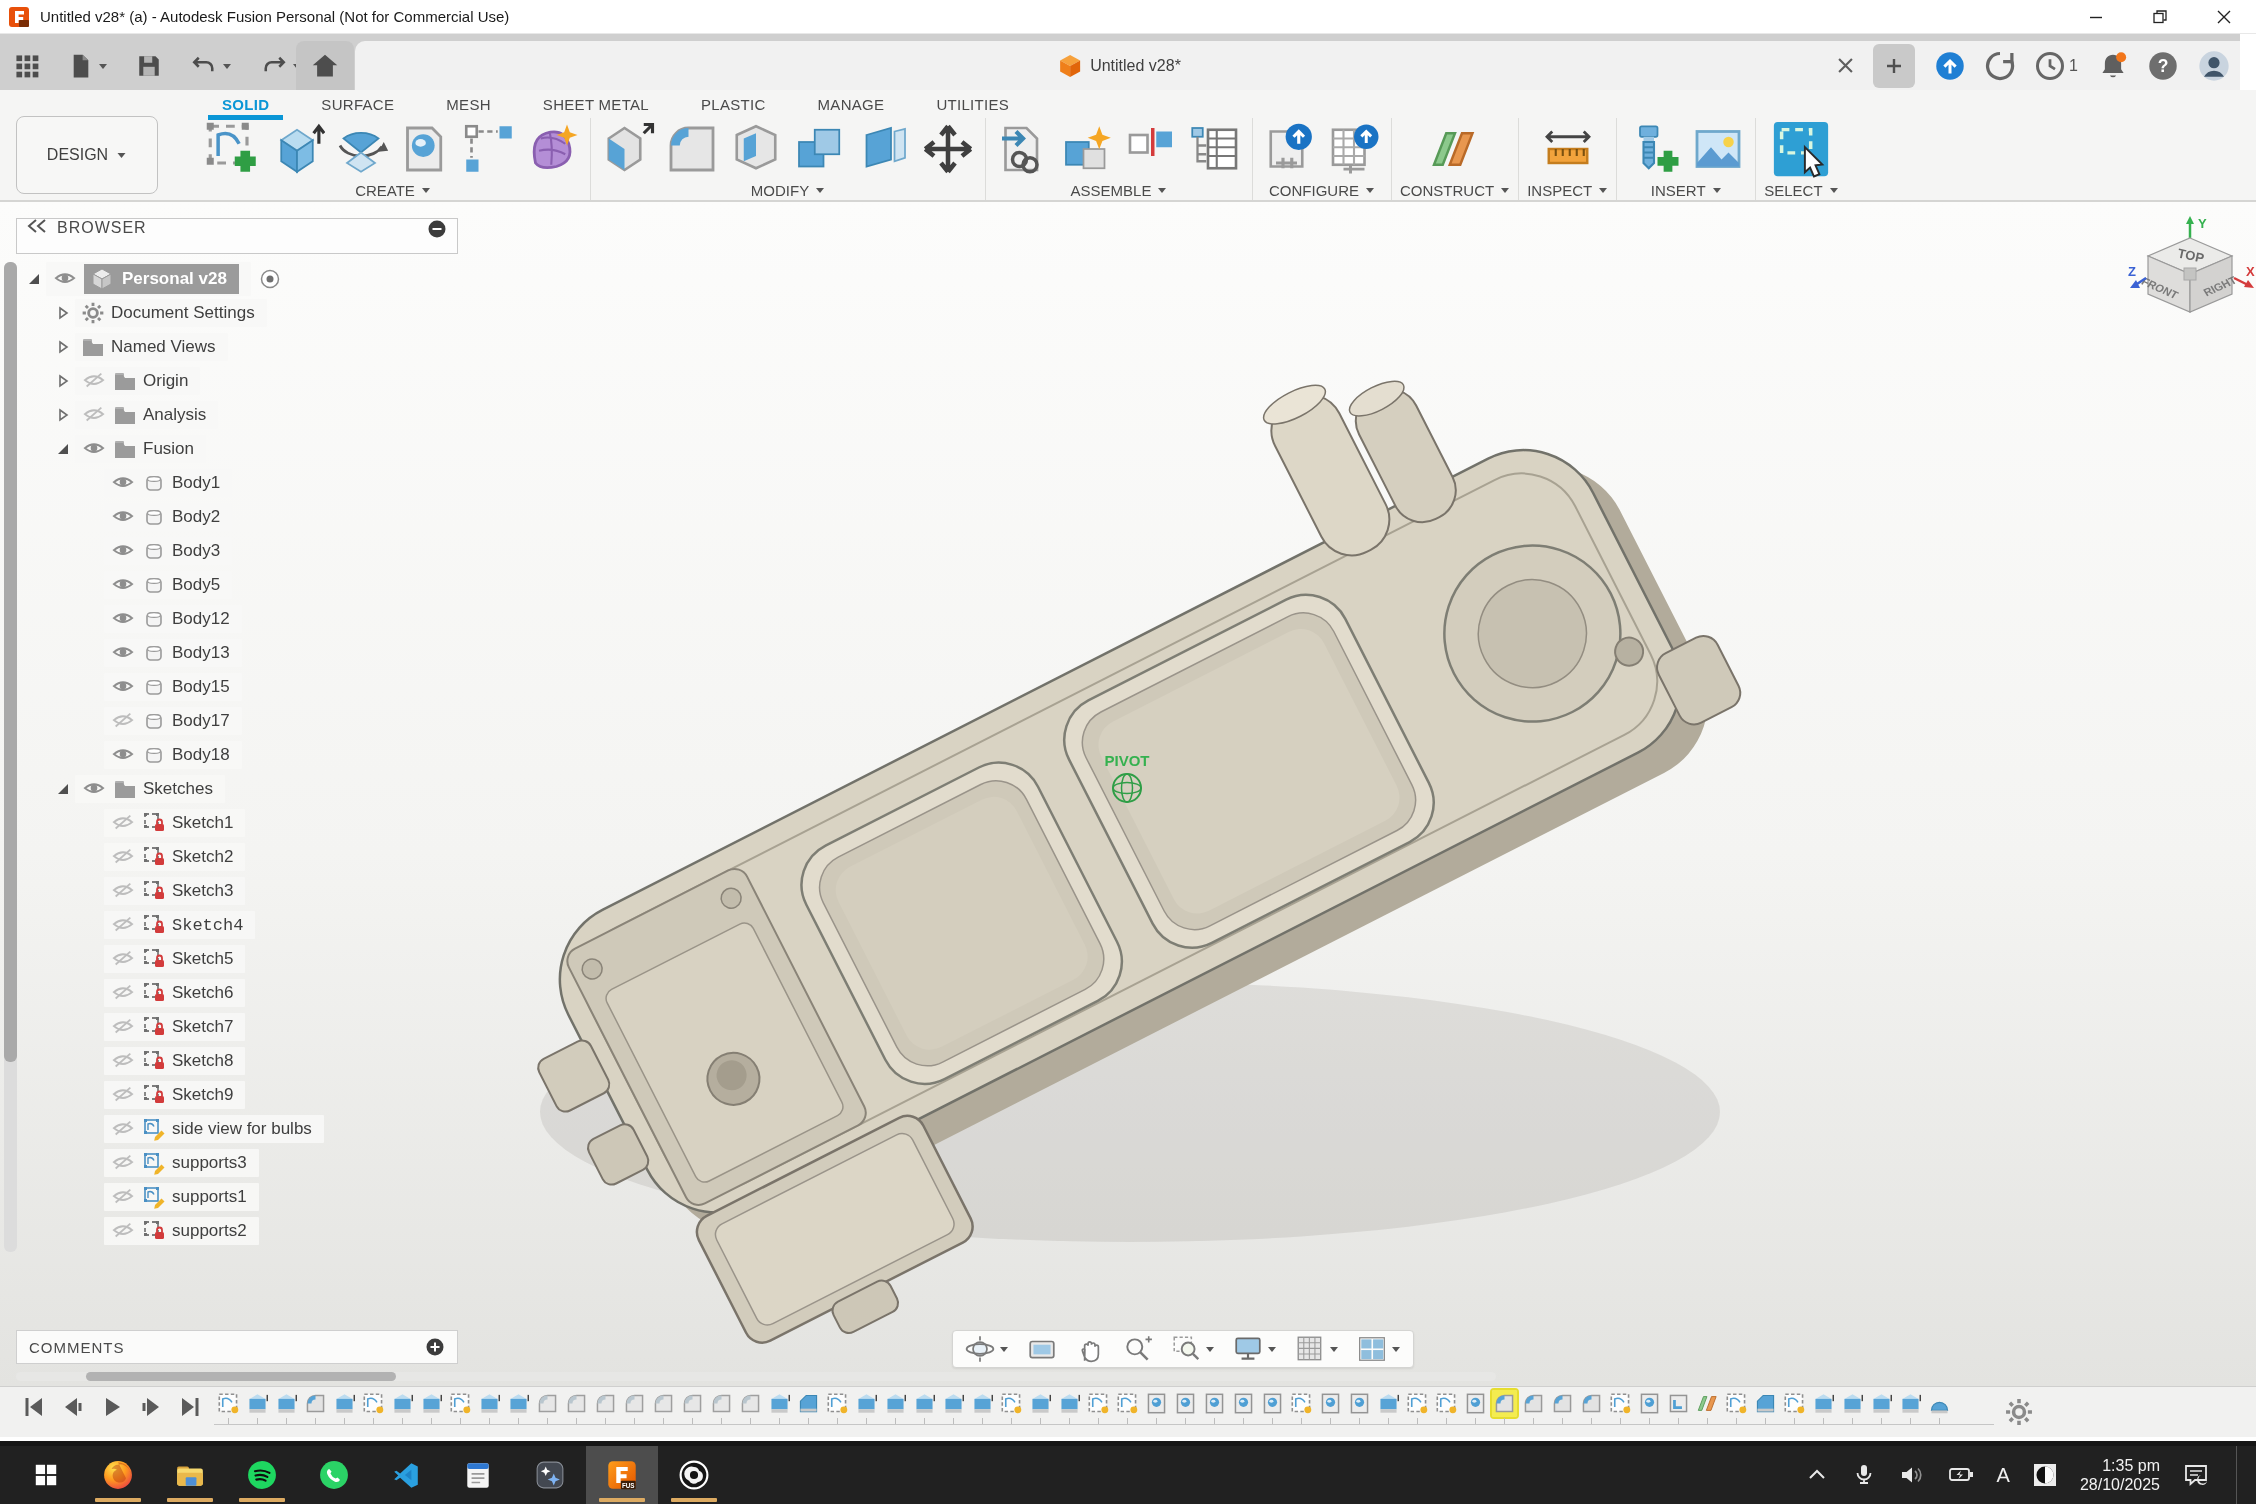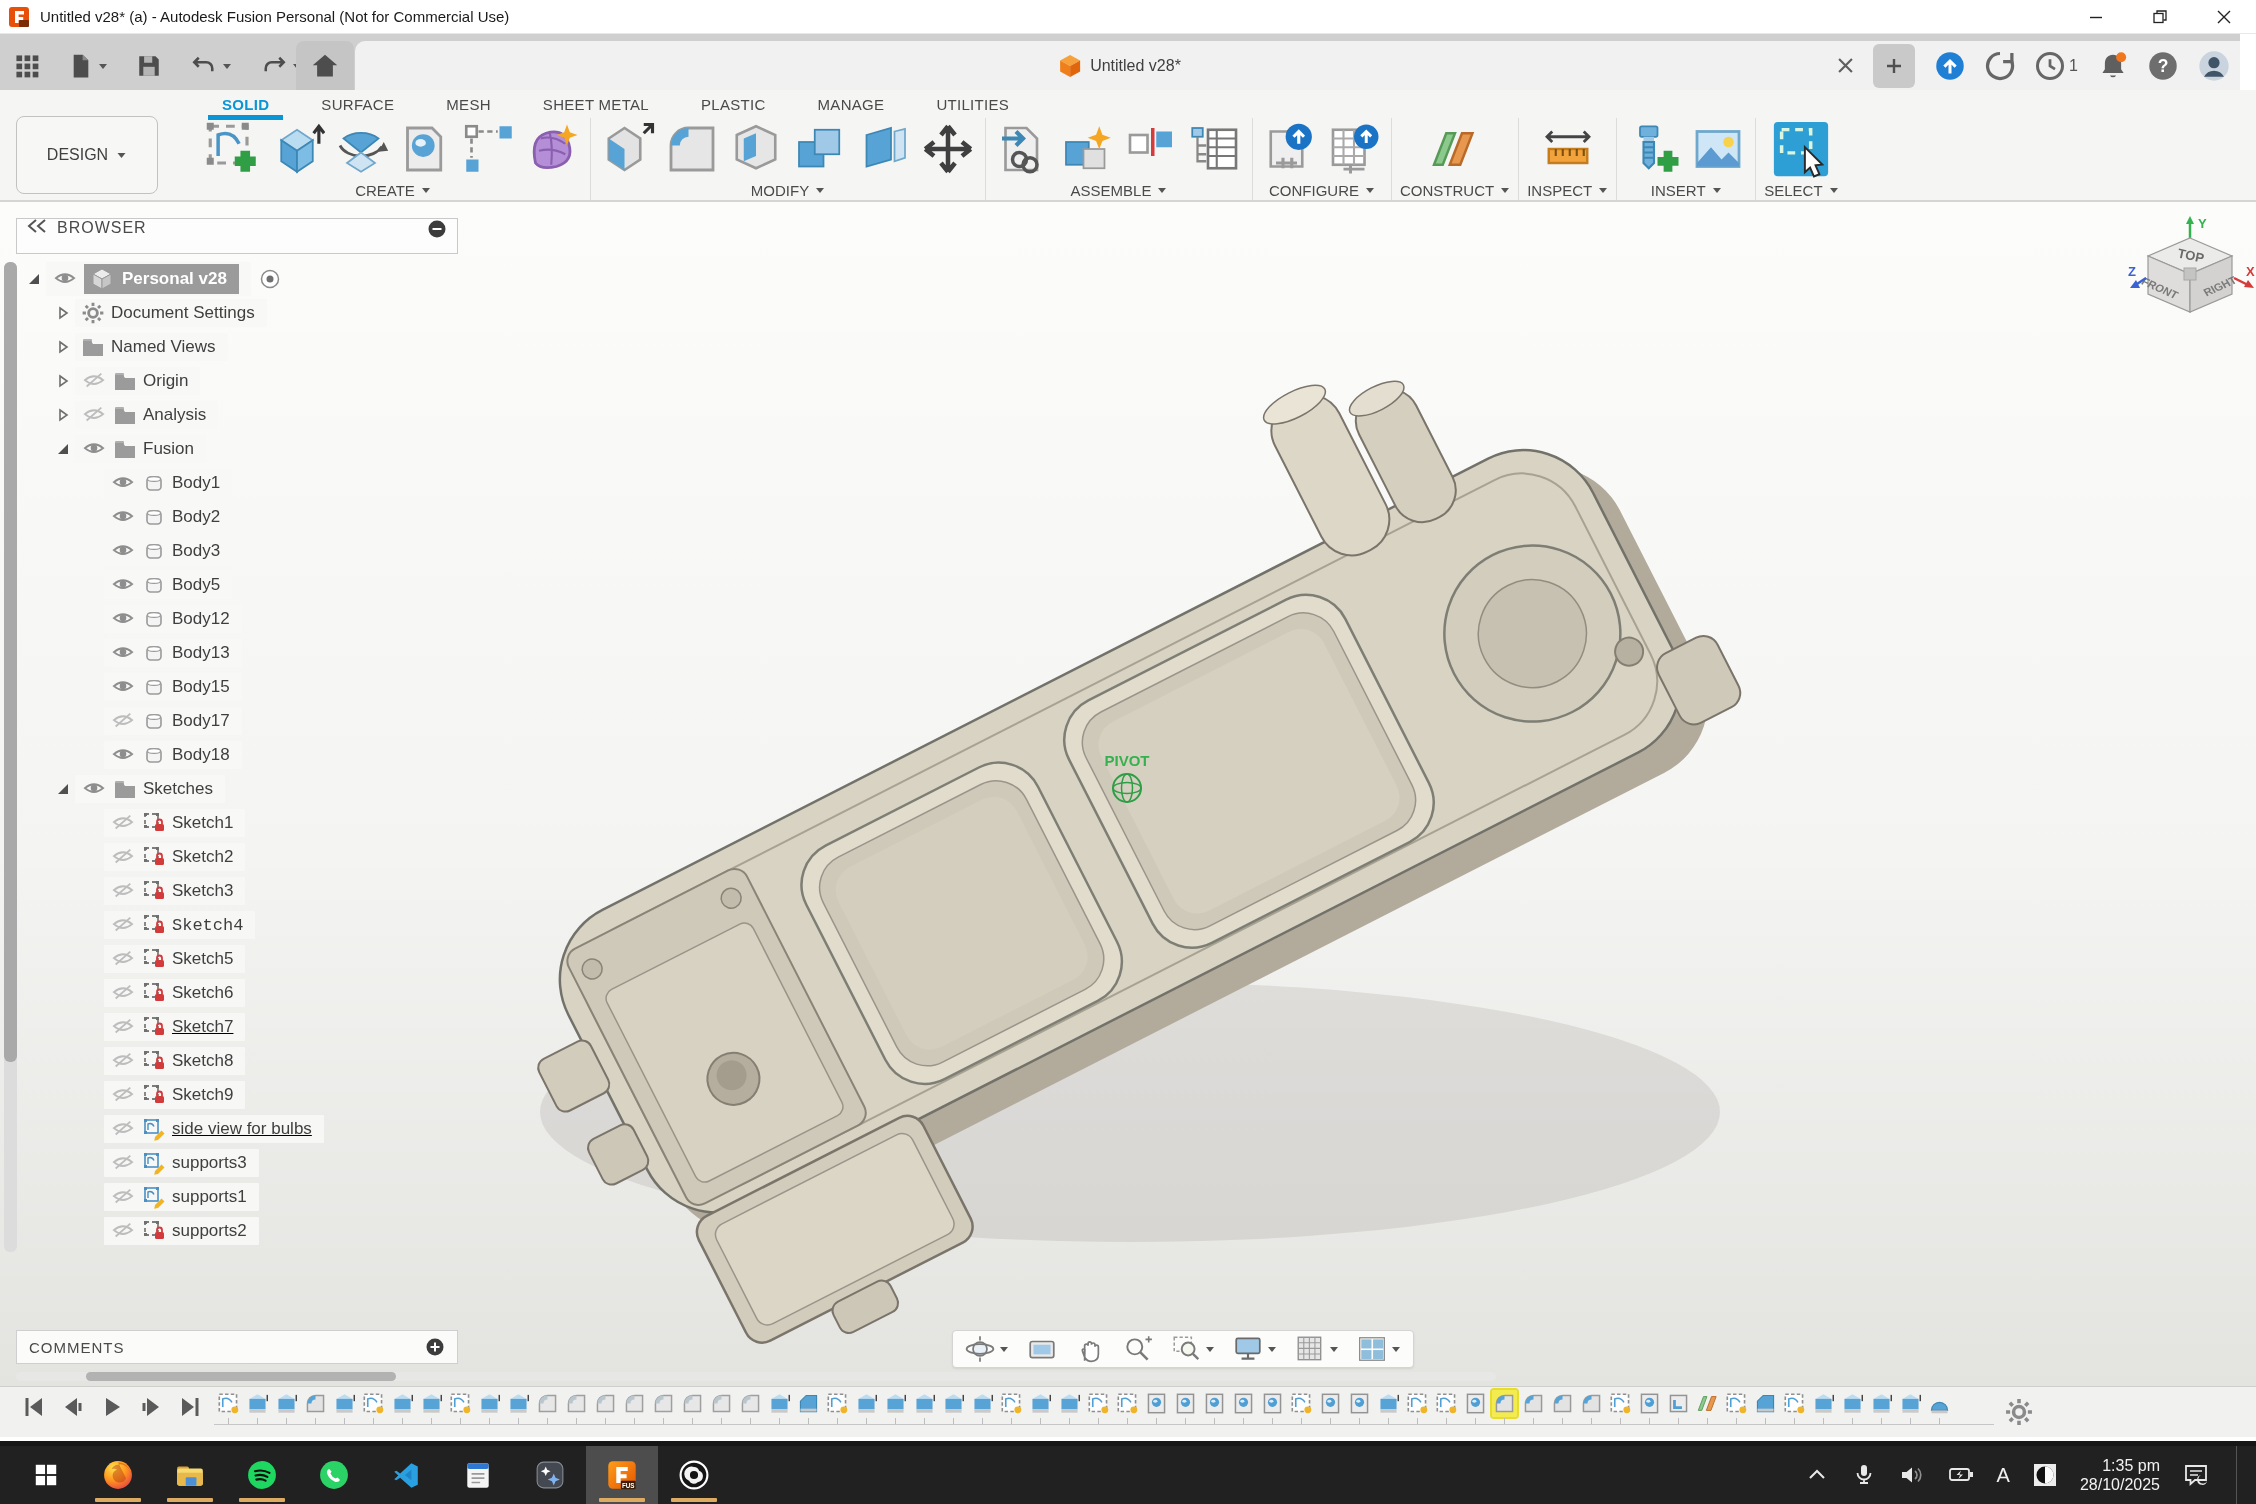--- a/index.html
+++ b/index.html
@@ -1107,21 +1107,21 @@
               <rect x="2" y="2" width="3" height="3" fill="#6f6f6f"></rect>
               <rect x="14" y="2" width="3" height="3" fill="#6f6f6f"></rect>
               <rect x="2" y="14" width="3" height="3" fill="#6f6f6f"></rect>
               <rect x="13" y="13" width="9" height="7" rx="1.5" fill="#d23b3b"></rect>
               <path d="M15 13 v-2 a2.5 2.5 0 0 1 5 0 v2" stroke="#d23b3b" stroke-width="1.8" fill="none"></path>
             </svg>
           </span>
           <span class="trlabel">Sketch6</span>
         </span>
       </div>
-      <div class="trow" style="padding-left: 58px; text-decoration: underline;">
+      <div class="trow" style="padding-left: 58px;">
         <span class="caretcol"></span>
         <span class="rowbody">
           <span>
             <svg viewBox="0 0 24 24" width="26" height="22">
               <path d="M2 11 Q12 2.5 22 11 Q12 19.5 2 11 Z" fill="none" stroke="#bdbdbd" stroke-width="2"></path>
               <path d="M4 18 L20 4" stroke="#bdbdbd" stroke-width="2"></path>
             </svg>
           </span>
           <span>
             <svg viewBox="0 0 24 24" width="24" height="24">
@@ -1173,21 +1173,21 @@
               <rect x="2" y="2" width="3" height="3" fill="#6f6f6f"></rect>
               <rect x="14" y="2" width="3" height="3" fill="#6f6f6f"></rect>
               <rect x="2" y="14" width="3" height="3" fill="#6f6f6f"></rect>
               <rect x="13" y="13" width="9" height="7" rx="1.5" fill="#d23b3b"></rect>
               <path d="M15 13 v-2 a2.5 2.5 0 0 1 5 0 v2" stroke="#d23b3b" stroke-width="1.8" fill="none"></path>
             </svg>
           </span>
           <span class="trlabel">Sketch9</span>
         </span>
       </div>
-      <div class="trow" style="padding-left: 58px; text-decoration: underline;">
+      <div class="trow" style="padding-left: 58px;">
         <span class="caretcol"></span>
         <span class="rowbody">
           <span>
             <svg viewBox="0 0 24 24" width="26" height="22">
               <path d="M2 11 Q12 2.5 22 11 Q12 19.5 2 11 Z" fill="none" stroke="#bdbdbd" stroke-width="2"></path>
               <path d="M4 18 L20 4" stroke="#bdbdbd" stroke-width="2"></path>
             </svg>
           </span>
           <span>
             <svg viewBox="0 0 24 24" width="24" height="24">

